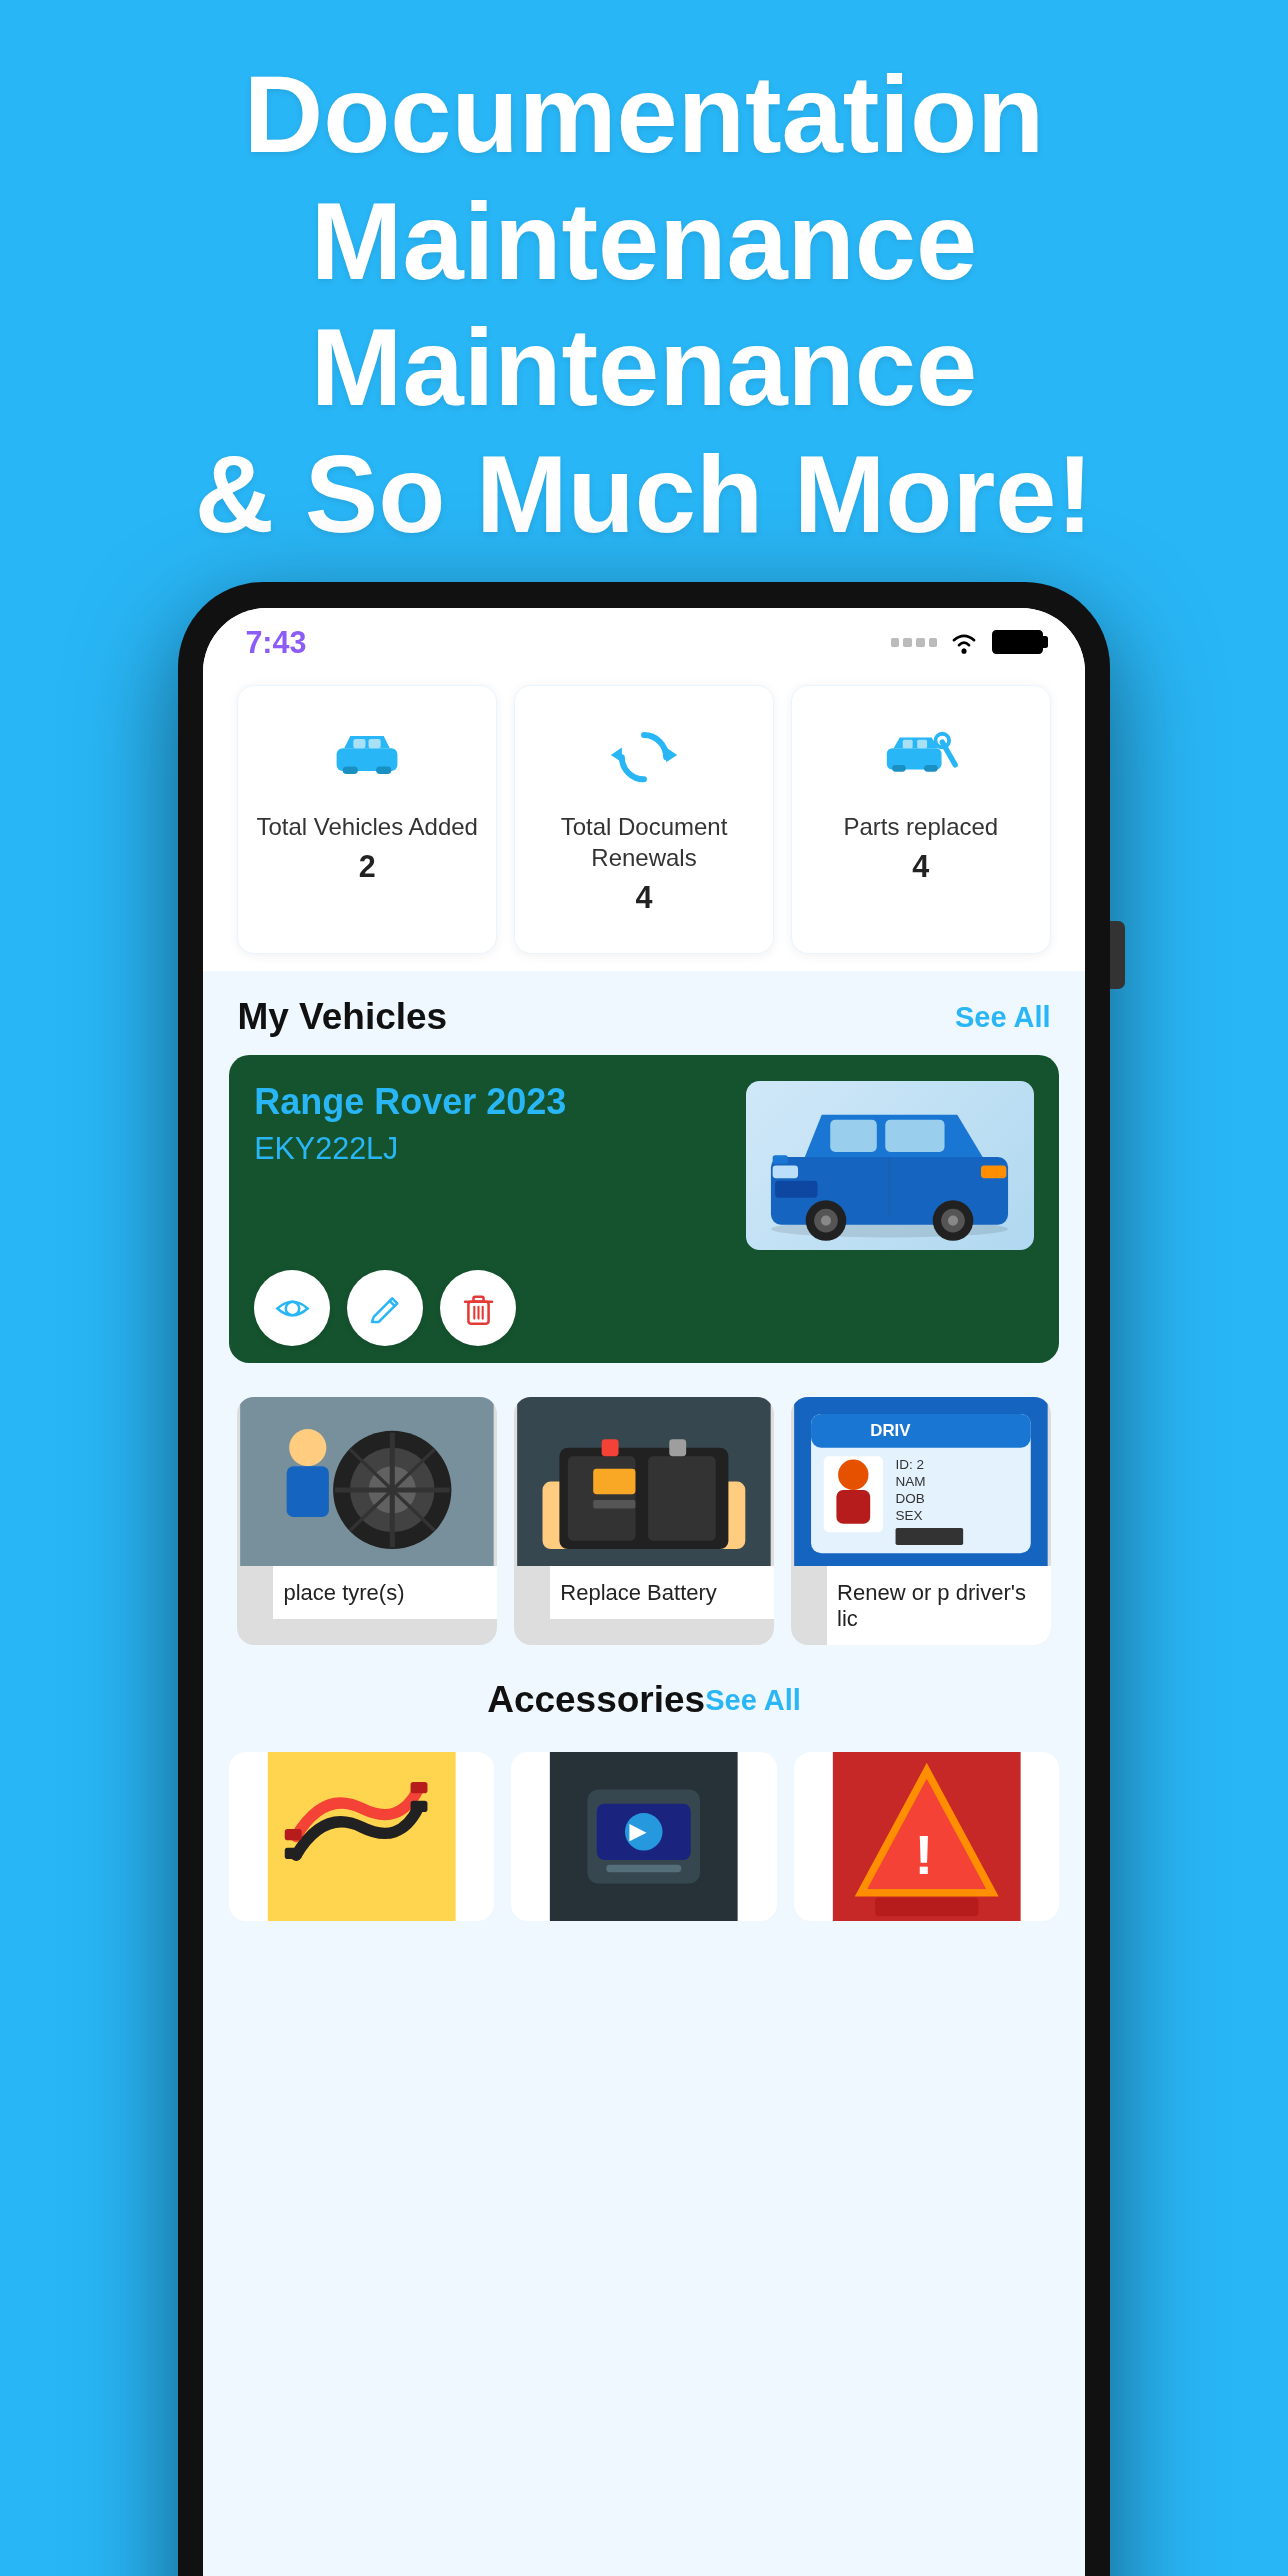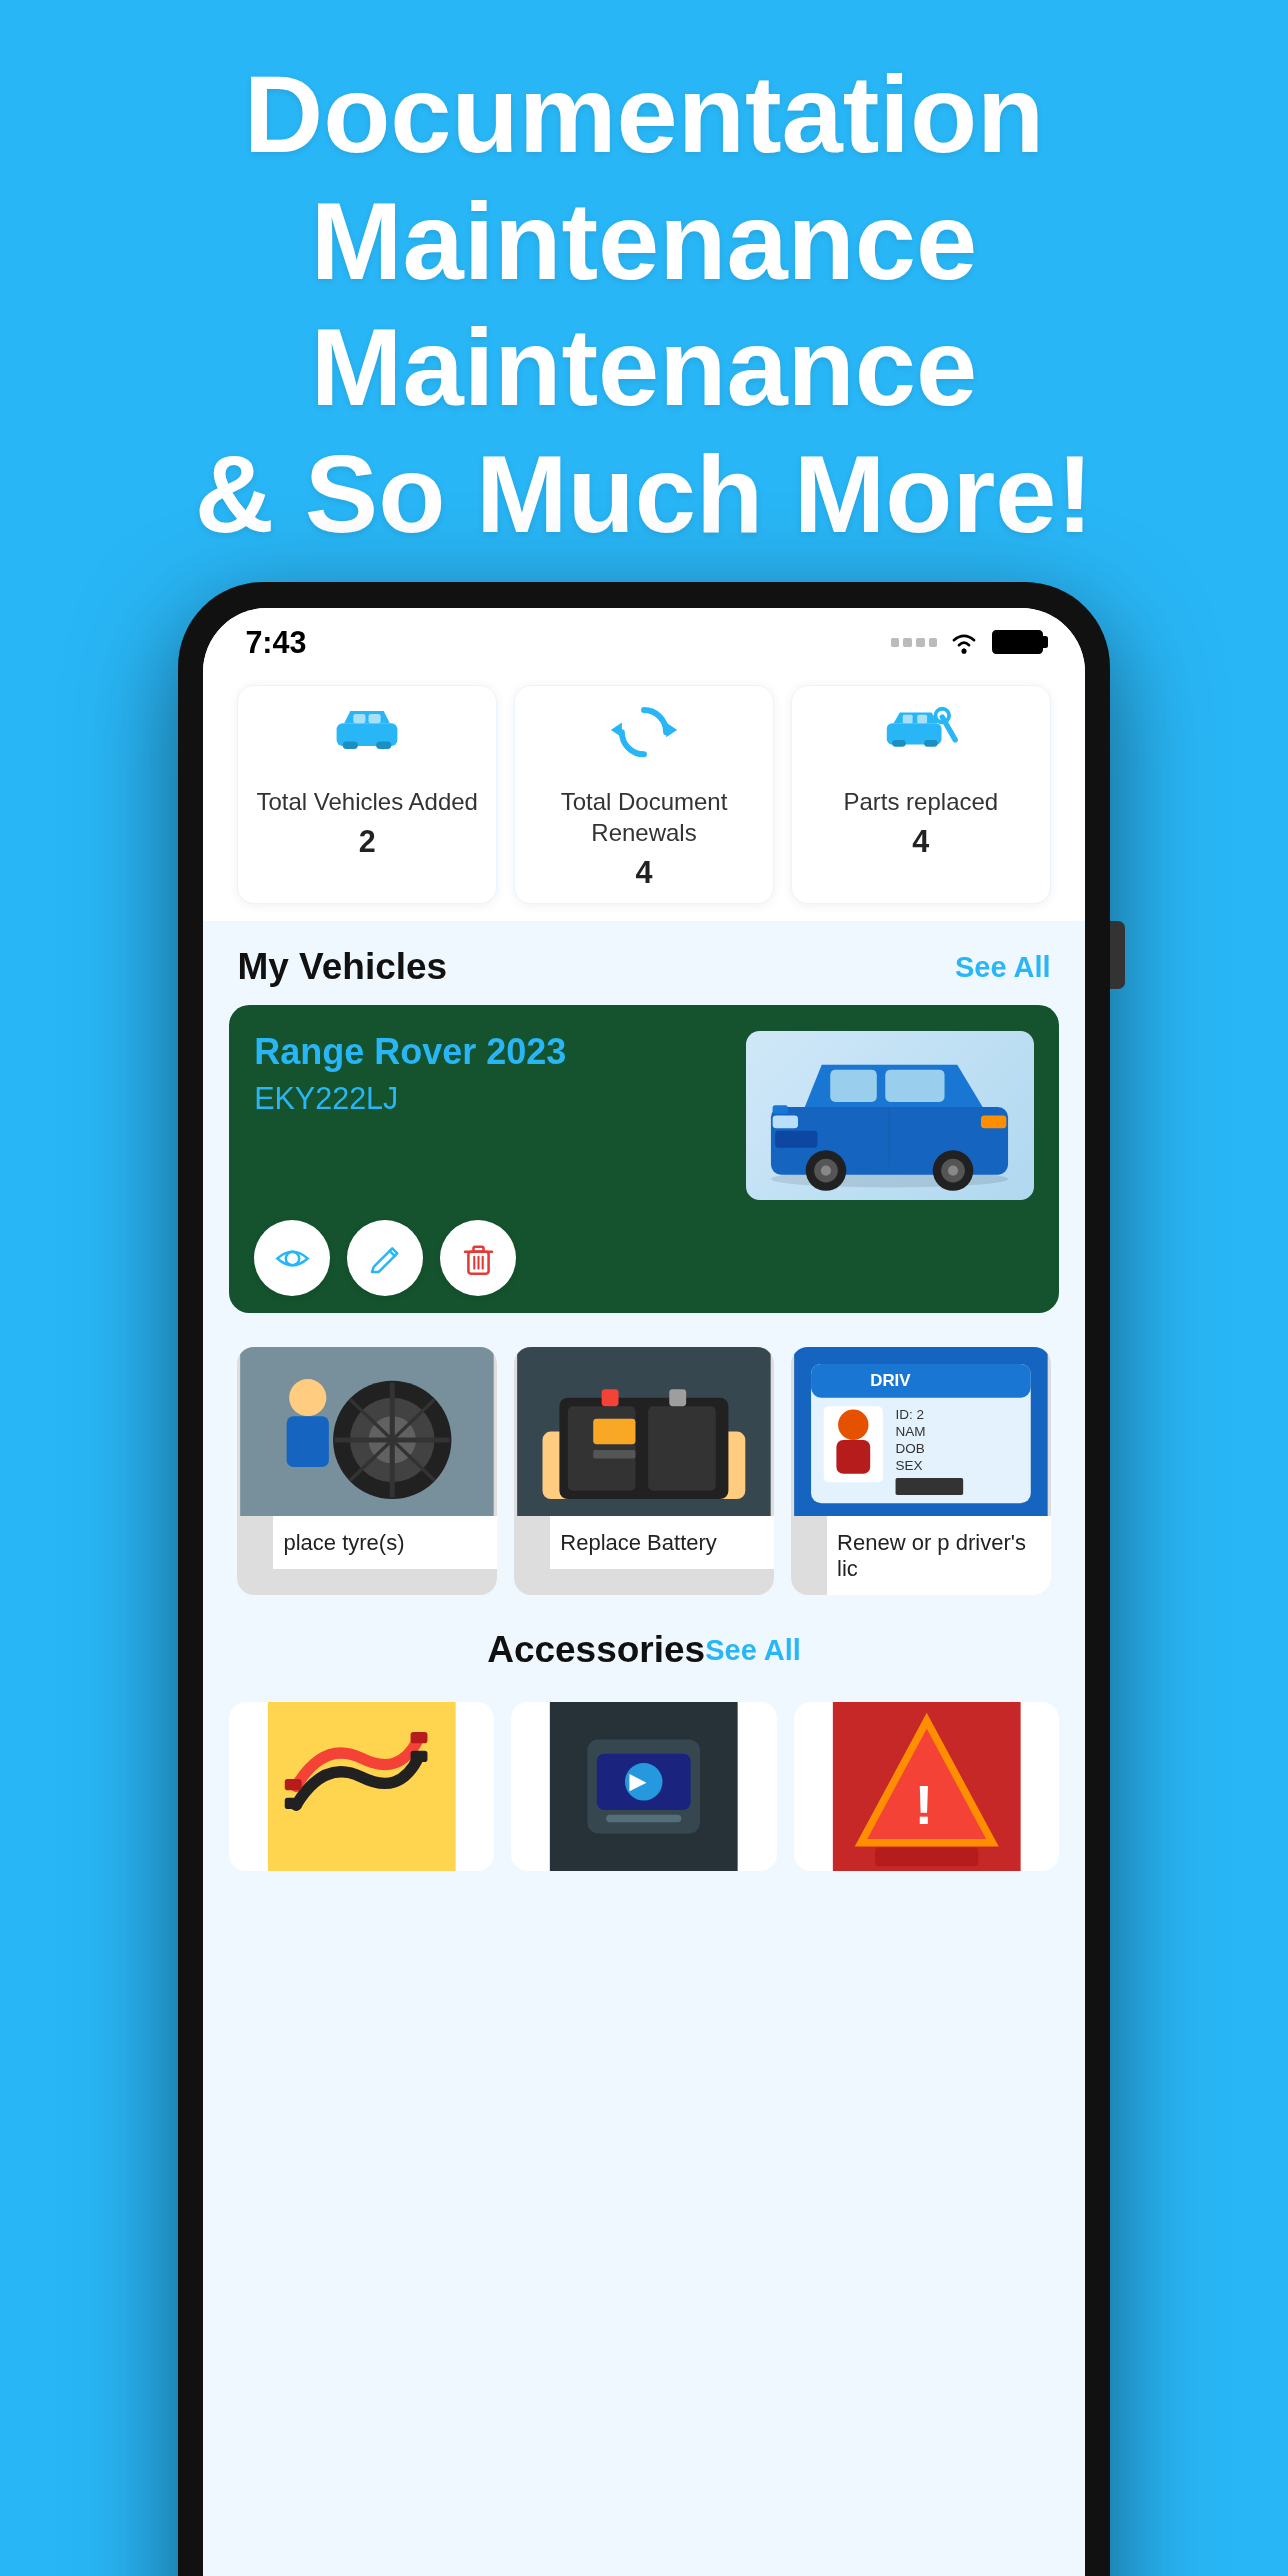--- a/index.html
+++ b/index.html
@@ -68,21 +68,21 @@
     .status-bar {
       display: flex;
       justify-content: space-between;
       align-items: center;
       padding: 17px 42px 8.5px;
       background: white;
     }
     .status-time {
       font-size: 30.5px;
       font-weight: 600;
-      color: #000000;
+      color: #8b5cf6;
     }
     .status-icons {
       display: flex;
       align-items: center;
       gap: 10.2px;
     }
     .signal-dots {
       display: flex;
       gap: 4.2px;
     }
@@ -116,21 +116,21 @@
     .stats-row {
       display: flex;
       gap: 0;
       padding: 17px 25.4px;
       background: white;
     }
     .stat-card {
       flex: 1;
       background: white;
       border-radius: 17px;
-      padding: 13px 17px;
+      padding: 38px 17px;
       display: flex;
       flex-direction: column;
       align-items: center;
       text-align: center;
       border: 0.8px solid #e8f4ff;
       margin: 0 8.5px;
       box-shadow: 0 1.7px 10.2px rgba(0,0,0,0.06);
     }
     .stat-icon {
       font-size: 59px;

